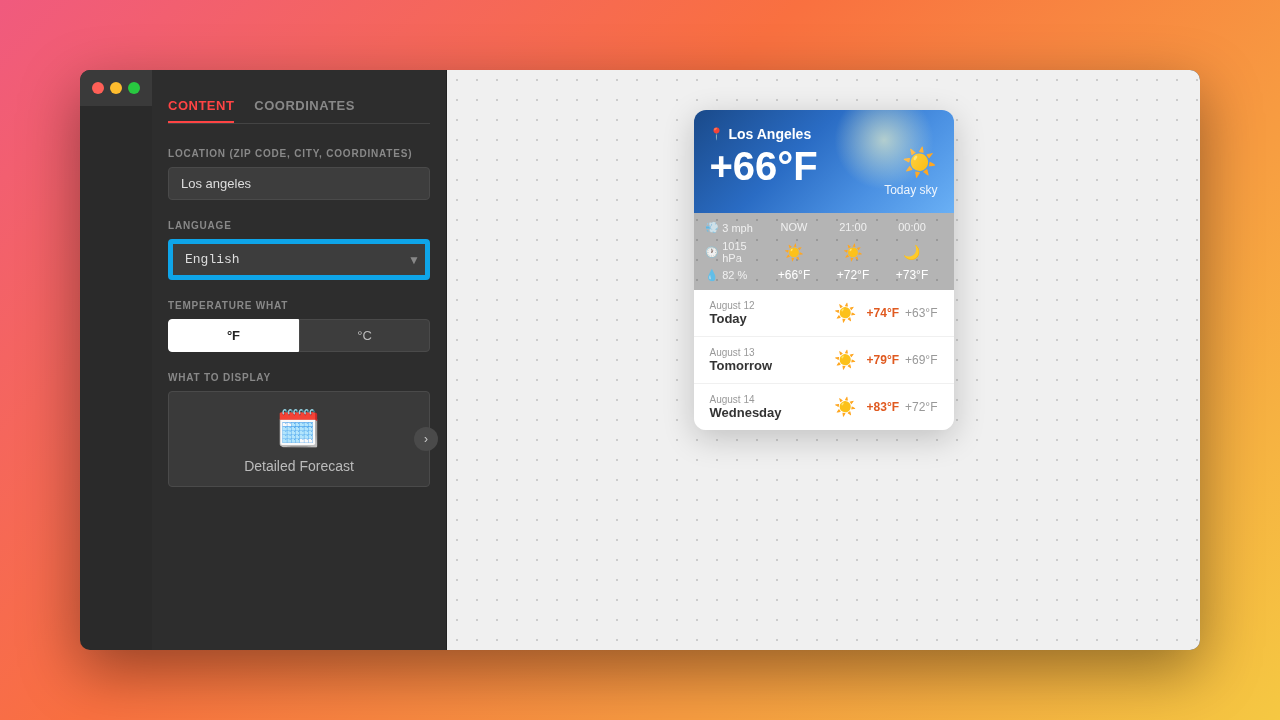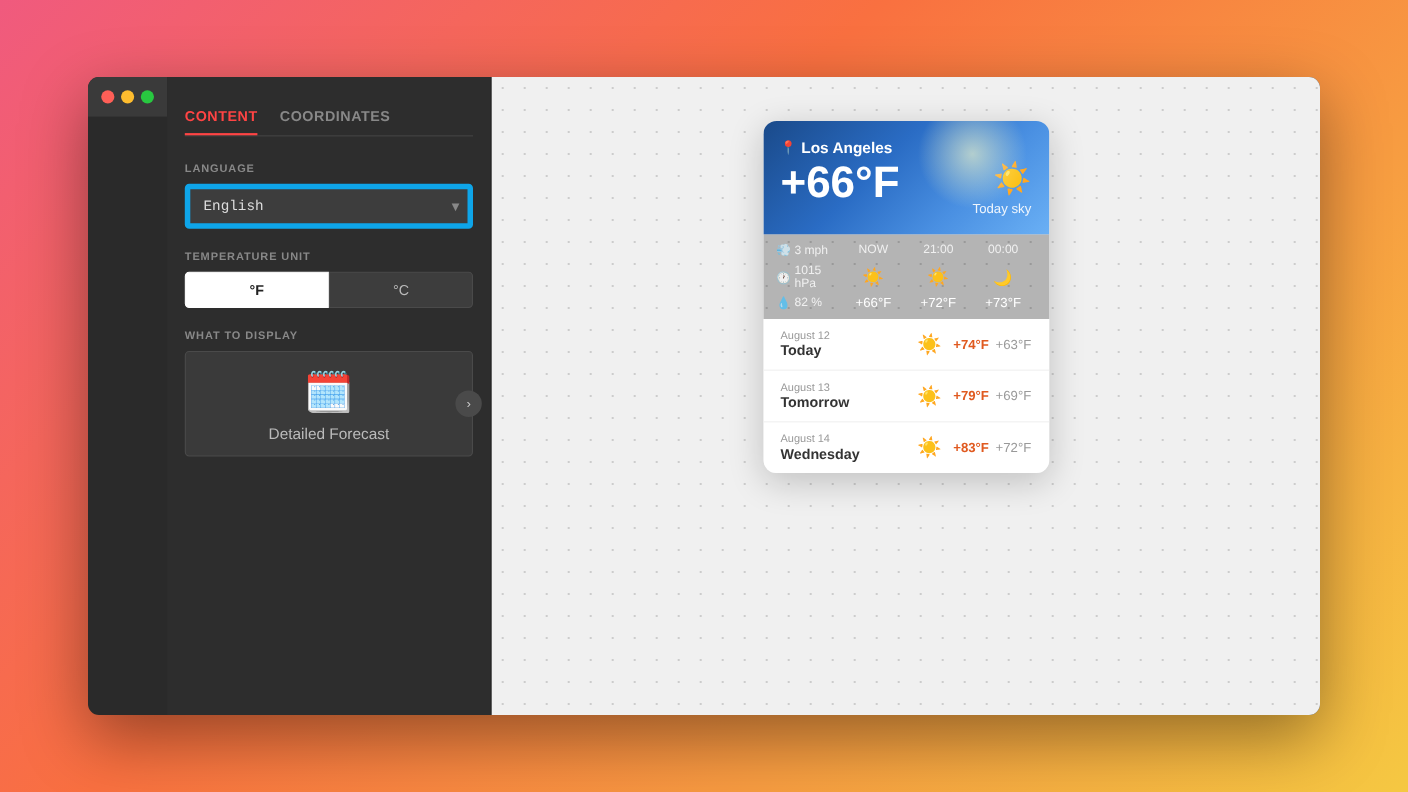--- a/index.html
+++ b/index.html
@@ -356,35 +356,39 @@
 
   <div class="app-body">
 
     <div class="sidebar">
 
       <div class="tabs">
         <div class="tab active">CONTENT</div>
         <div class="tab">COORDINATES</div>
       </div>
 
+      <div class="form-section">
+        <span class="form-label">LOCATION (ZIP CODE, CITY, COORDINATES)</span>
+        <input class="text-input" type="text" value="Los angeles" style="">
+      </div>
 
       <div class="form-section">
         <span class="form-label">LANGUAGE</span>
         <div class="select-wrapper">
           <select class="select-input">
             <option>English</option>
             <option>Spanish</option>
             <option>French</option>
           </select>
           <span class="select-arrow">▼</span>
         </div>
       </div>
 
       <div class="form-section">
-        <span class="form-label">TEMPERATURE UNIT</span>
+        <span class="form-label">TEMPERATURE WHAT</span>
         <div class="temp-toggle">
           <div class="temp-btn active">°F</div>
           <div class="temp-btn">°C</div>
         </div>
       </div>
 
       <div class="display-section">
         <span class="form-label">WHAT TO DISPLAY</span>
         <div class="display-grid">
           <div class="display-card">

